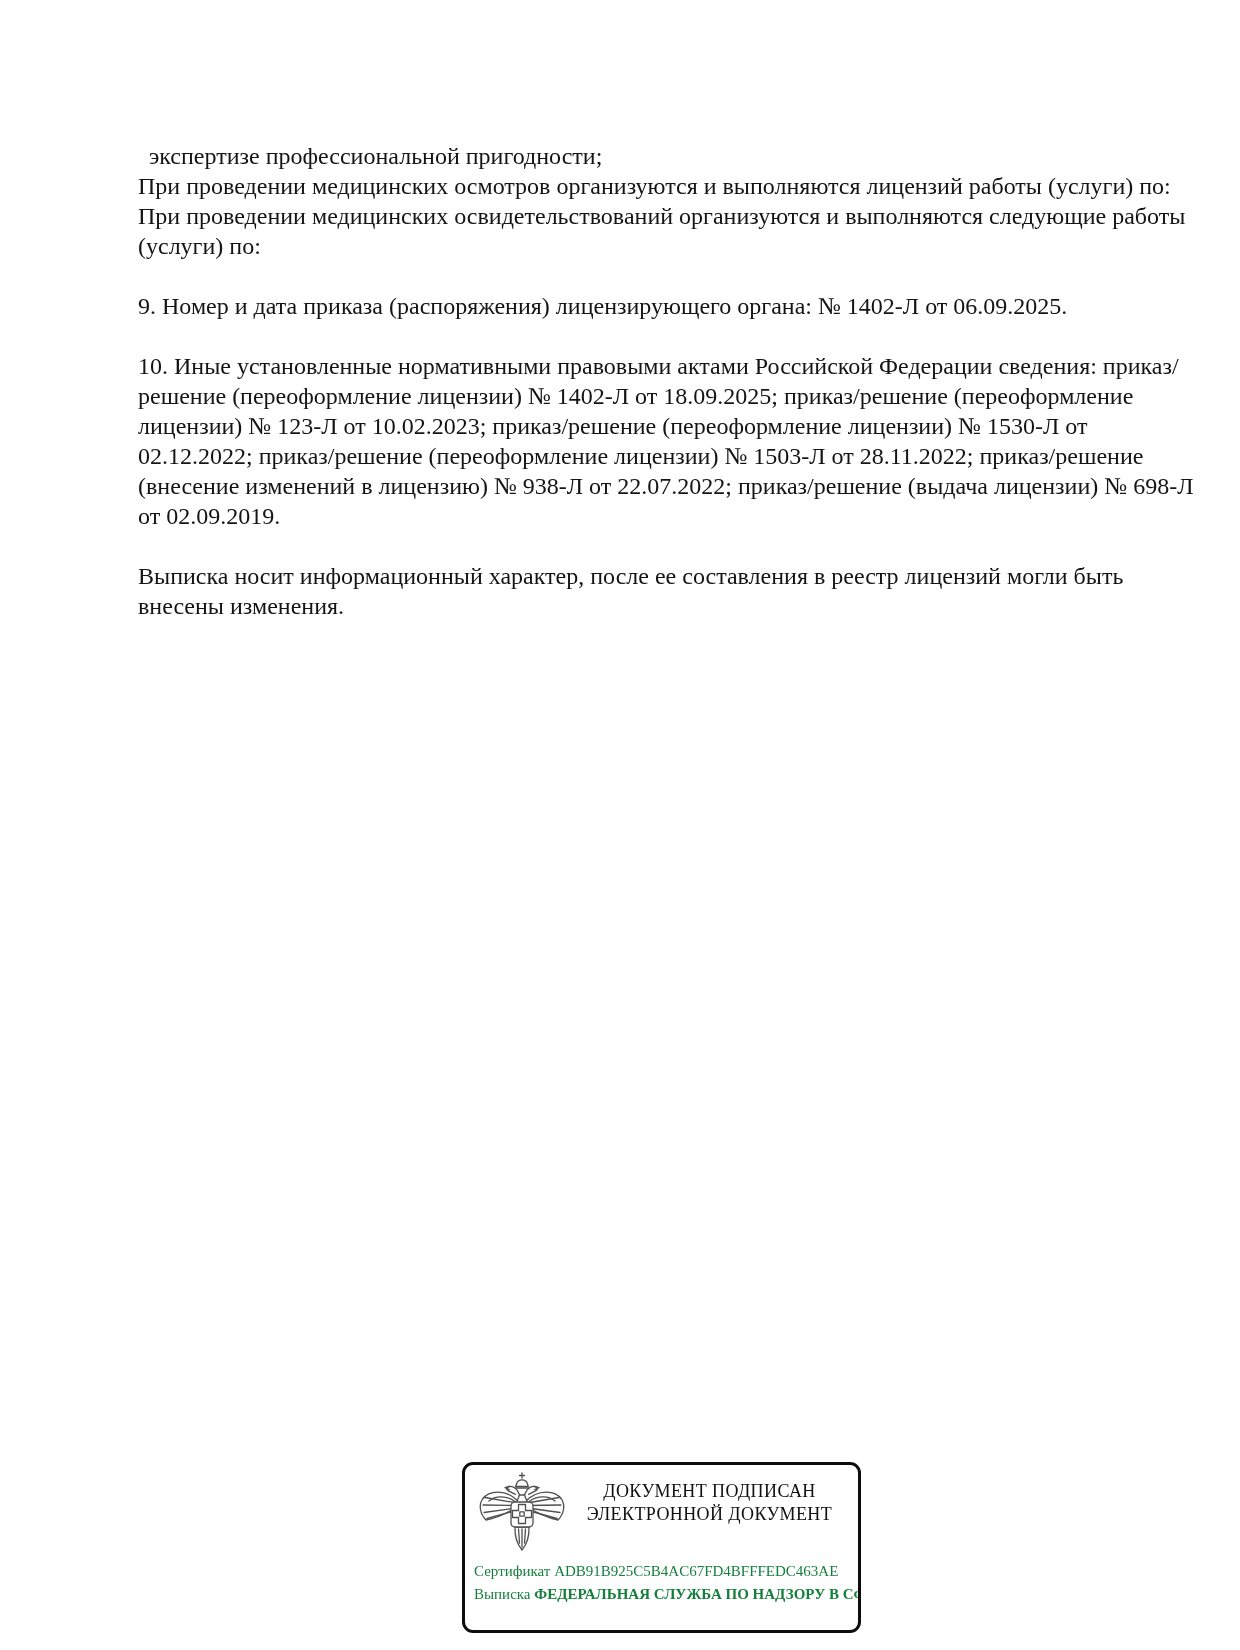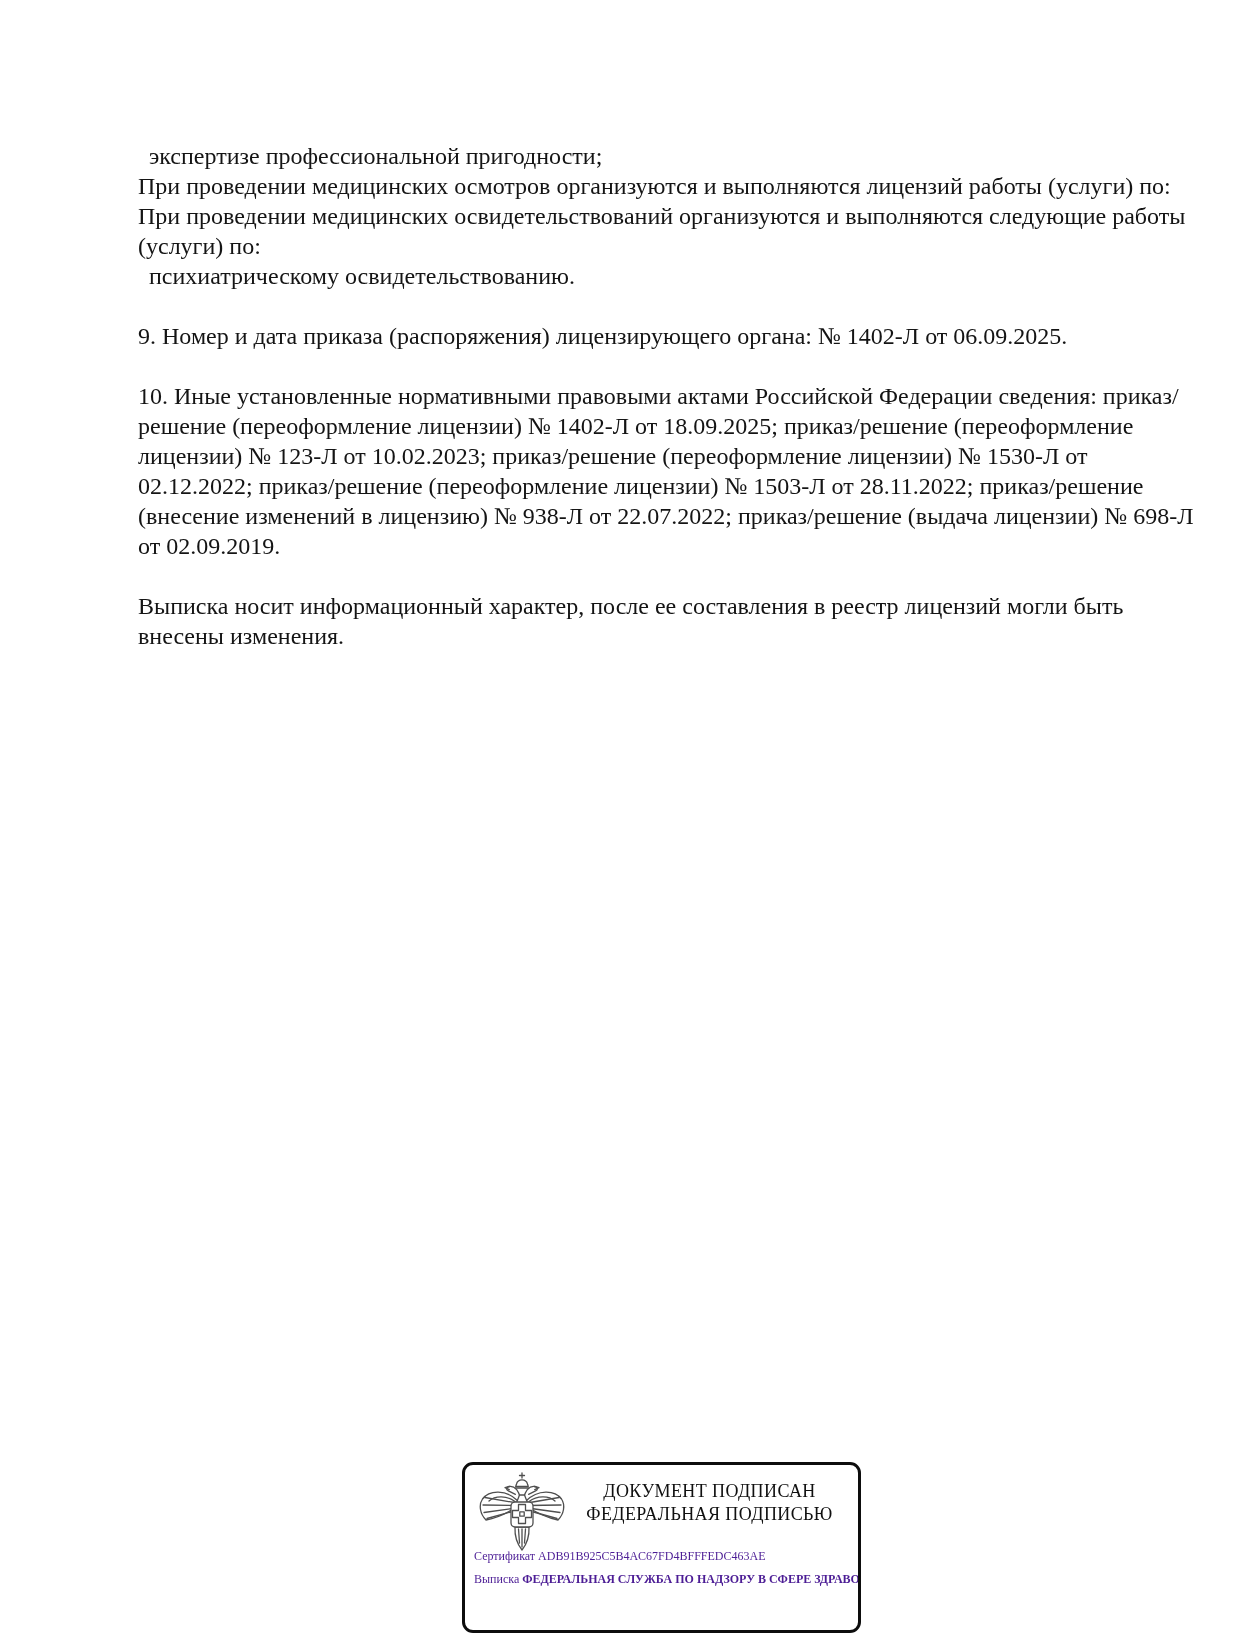--- a/index.html
+++ b/index.html
@@ -58,45 +58,44 @@
     top: 15px;
     text-align: center;
     font-size: 18px;
     line-height: 23px;
     letter-spacing: 0.4px;
     color: #101010;
   }
   .stamp-details {
     position: absolute;
     left: 9px;
-    top: 80px;
+    top: 95px;
     width: 390px;
-    font-size: 12px;
+    font-size: 15px;
     line-height: 22.5px;
-    color: #4c1d95;
+    color: #15803d;
   }
   .stamp-row {
     white-space: nowrap;
     overflow: hidden;
     width: 100%;
   }
   .bold { font-weight: bold; }
 </style>
 </head>
 <body>
 
 <div class="page">
 
   <div class="body-text">
 
     <div class="para">
       <div class="line indent">экспертизе профессиональной пригодности;</div>
       <div class="line">При проведении медицинских осмотров организуются и выполняются лицензий работы (услуги) по:</div>
       <div class="line">При проведении медицинских освидетельствований организуются и выполняются следующие работы (услуги) по:</div>
-      <div class="line indent">психиатрическому освидетельствованию.</div>
     </div>
 
     <div class="para">9. Номер и дата приказа (распоряжения) лицензирующего органа: № 1402-Л от 06.09.2025.</div>
 
     <div class="para">10. Иные установленные нормативными правовыми актами Российской Федерации сведения: приказ/решение (переоформление лицензии) № 1402-Л от 18.09.2025; приказ/решение (переоформление лицензии) № 123-Л от 10.02.2023; приказ/решение (переоформление лицензии) № 1530-Л от 02.12.2022; приказ/решение (переоформление лицензии) № 1503-Л от 28.11.2022; приказ/решение (внесение изменений в лицензию) № 938-Л от 22.07.2022; приказ/решение (выдача лицензии) № 698-Л от 02.09.2019.</div>
 
     <div class="para">Выписка носит информационный характер, после ее составления в реестр лицензий могли быть внесены изменения.</div>
 
   </div>
 
@@ -133,21 +132,21 @@
           <rect x="35" y="31" width="22" height="25" rx="4" fill="#ffffff"></rect>
 
           <path d="M42.5 33.5 h7 v6 h6 v7 h-6 v6 h-7 v-6 h-6 v-7 h6 z" fill="#ffffff"></path>
           <rect x="43.8" y="40.8" width="4.4" height="4.4"></rect>
         </g>
       </svg>
     </div>
 
     <div class="stamp-title">
       <div>ДОКУМЕНТ ПОДПИСАН</div>
-      <div>ФЕДЕРАЛЬНАЯ ПОДПИСЬЮ</div>
+      <div>ЭЛЕКТРОННОЙ ДОКУМЕНТ</div>
     </div>
 
     <div class="stamp-details">
       <div class="stamp-row"><span>Сертификат</span> <span>ADB91B925C5B4AC67FD4BFFFEDC463AE</span></div>
       <div class="stamp-row"><span>Выписка</span> <span class="bold">ФЕДЕРАЛЬНАЯ СЛУЖБА ПО НАДЗОРУ В СФЕРЕ ЗДРАВООХРАНЕНИЯ</span></div>
     </div>
 
   </div>
 
 </div>

